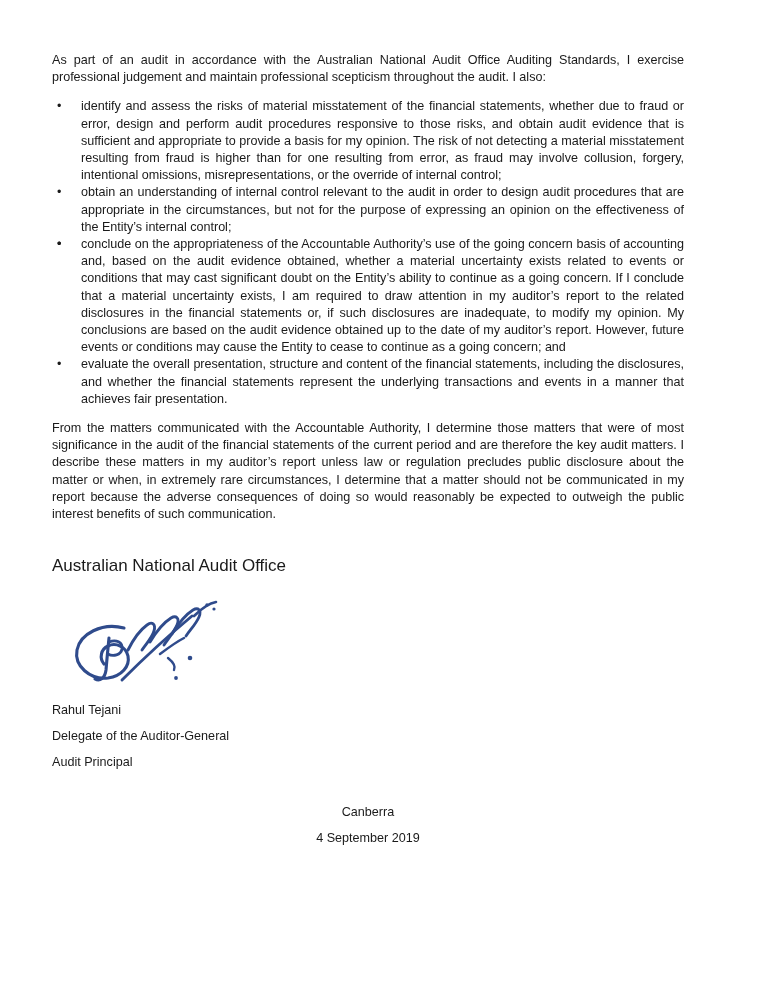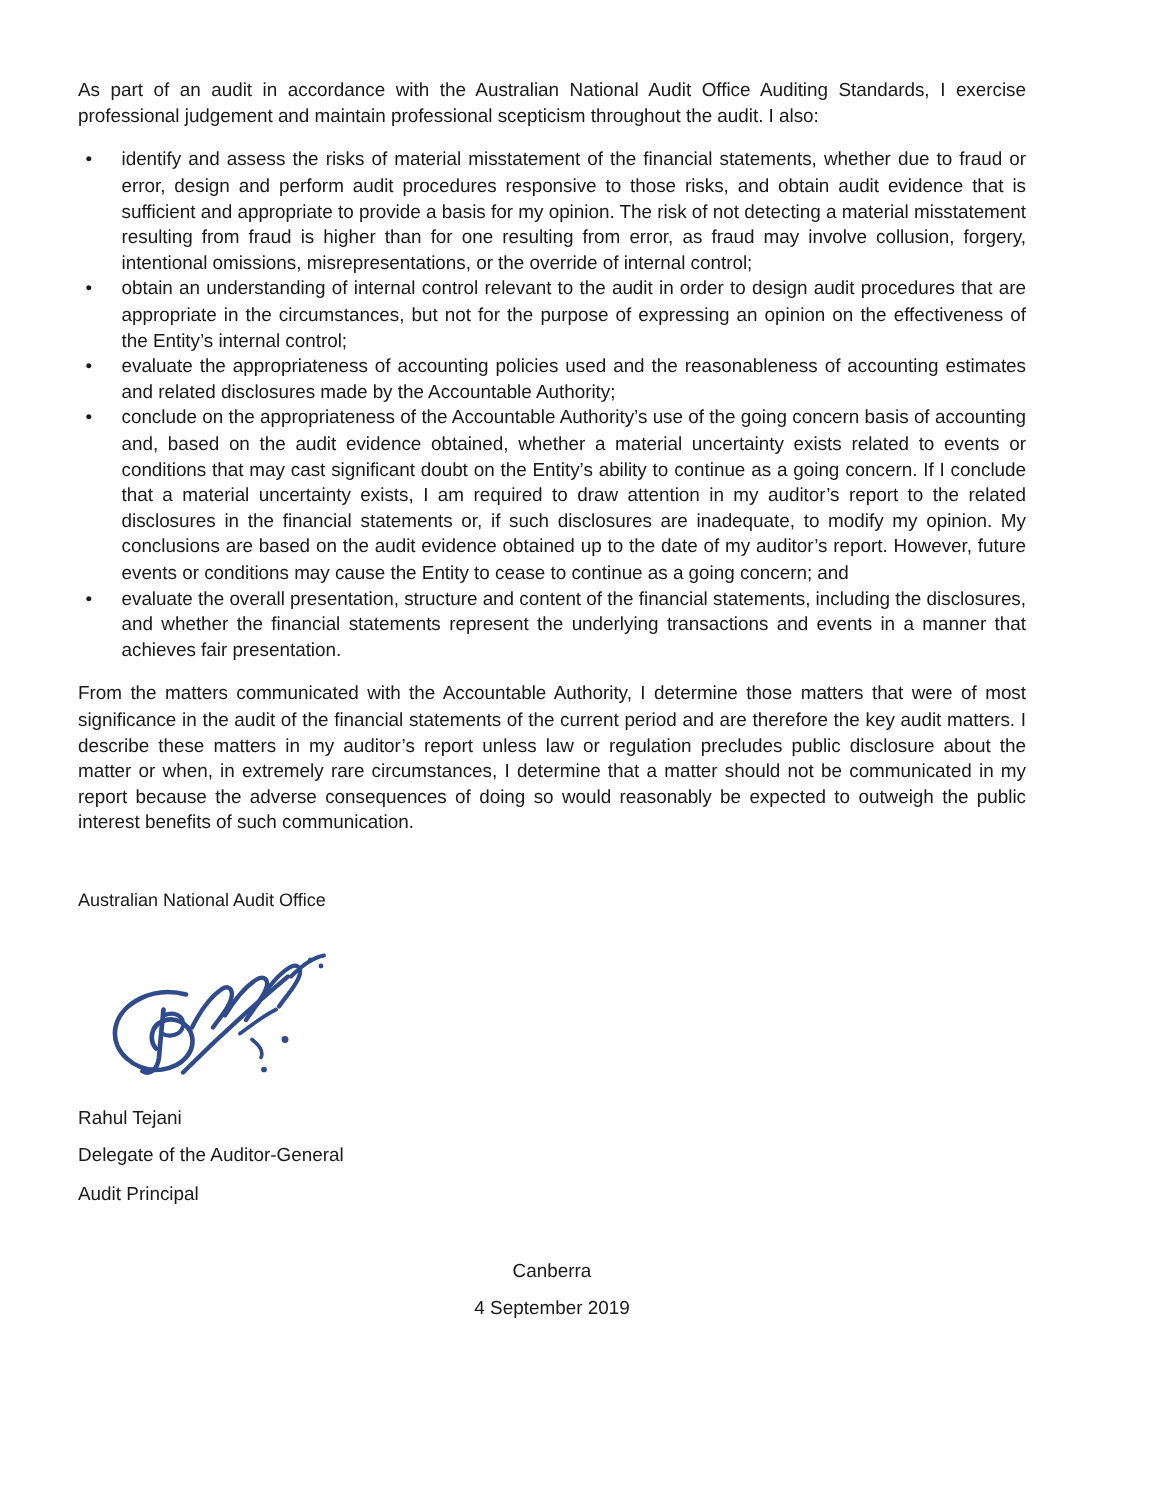--- a/index.html
+++ b/index.html
@@ -53,21 +53,21 @@
     left: 5px;
     top: 0;
     font-size: 12.6px;
     line-height: 17.2px;
     color: #1a1a1a;
   }
   .gap-before-office {
     height: 22px;
   }
   .office-line {
-    font-size: 12px;
+    font-size: 17px;
     line-height: 17.2px;
     margin: 0;
   }
   .signature-wrap {
     margin-top: 18px;
     margin-left: 12px;
     height: 96px;
     width: 200px;
   }
   .signature-wrap svg {
@@ -101,21 +101,20 @@
       <li>
         <span class="bullet-dot">•</span>
         <span>identify and assess the risks of material misstatement of the financial statements, whether due to fraud or error, design and perform audit procedures responsive to those risks, and obtain audit evidence that is sufficient and appropriate to provide a basis for my opinion. The risk of not detecting a material misstatement resulting from fraud is higher than for one resulting from error, as fraud may involve collusion, forgery, intentional omissions, misrepresentations, or the override of internal control;</span>
       </li>
       <li>
         <span class="bullet-dot">•</span>
         <span>obtain an understanding of internal control relevant to the audit in order to design audit procedures that are appropriate in the circumstances, but not for the purpose of expressing an opinion on the effectiveness of the Entity’s internal control;</span>
       </li>
       <li>
         <span class="bullet-dot">•</span>
-        <span>evaluate the appropriateness of accounting policies used and the reasonableness of accounting estimates and related disclosures made by the Accountable Authority;</span>
       </li>
       <li>
         <span class="bullet-dot">•</span>
         <span>conclude on the appropriateness of the Accountable Authority’s use of the going concern basis of accounting and, based on the audit evidence obtained, whether a material uncertainty exists related to events or conditions that may cast significant doubt on the Entity’s ability to continue as a going concern. If I conclude that a material uncertainty exists, I am required to draw attention in my auditor’s report to the related disclosures in the financial statements or, if such disclosures are inadequate, to modify my opinion. My conclusions are based on the audit evidence obtained up to the date of my auditor’s report. However, future events or conditions may cause the Entity to cease to continue as a going concern; and</span>
       </li>
       <li>
         <span class="bullet-dot">•</span>
         <span>evaluate the overall presentation, structure and content of the financial statements, including the disclosures, and whether the financial statements represent the underlying transactions and events in a manner that achieves fair presentation.</span>
       </li>
     </ul>

